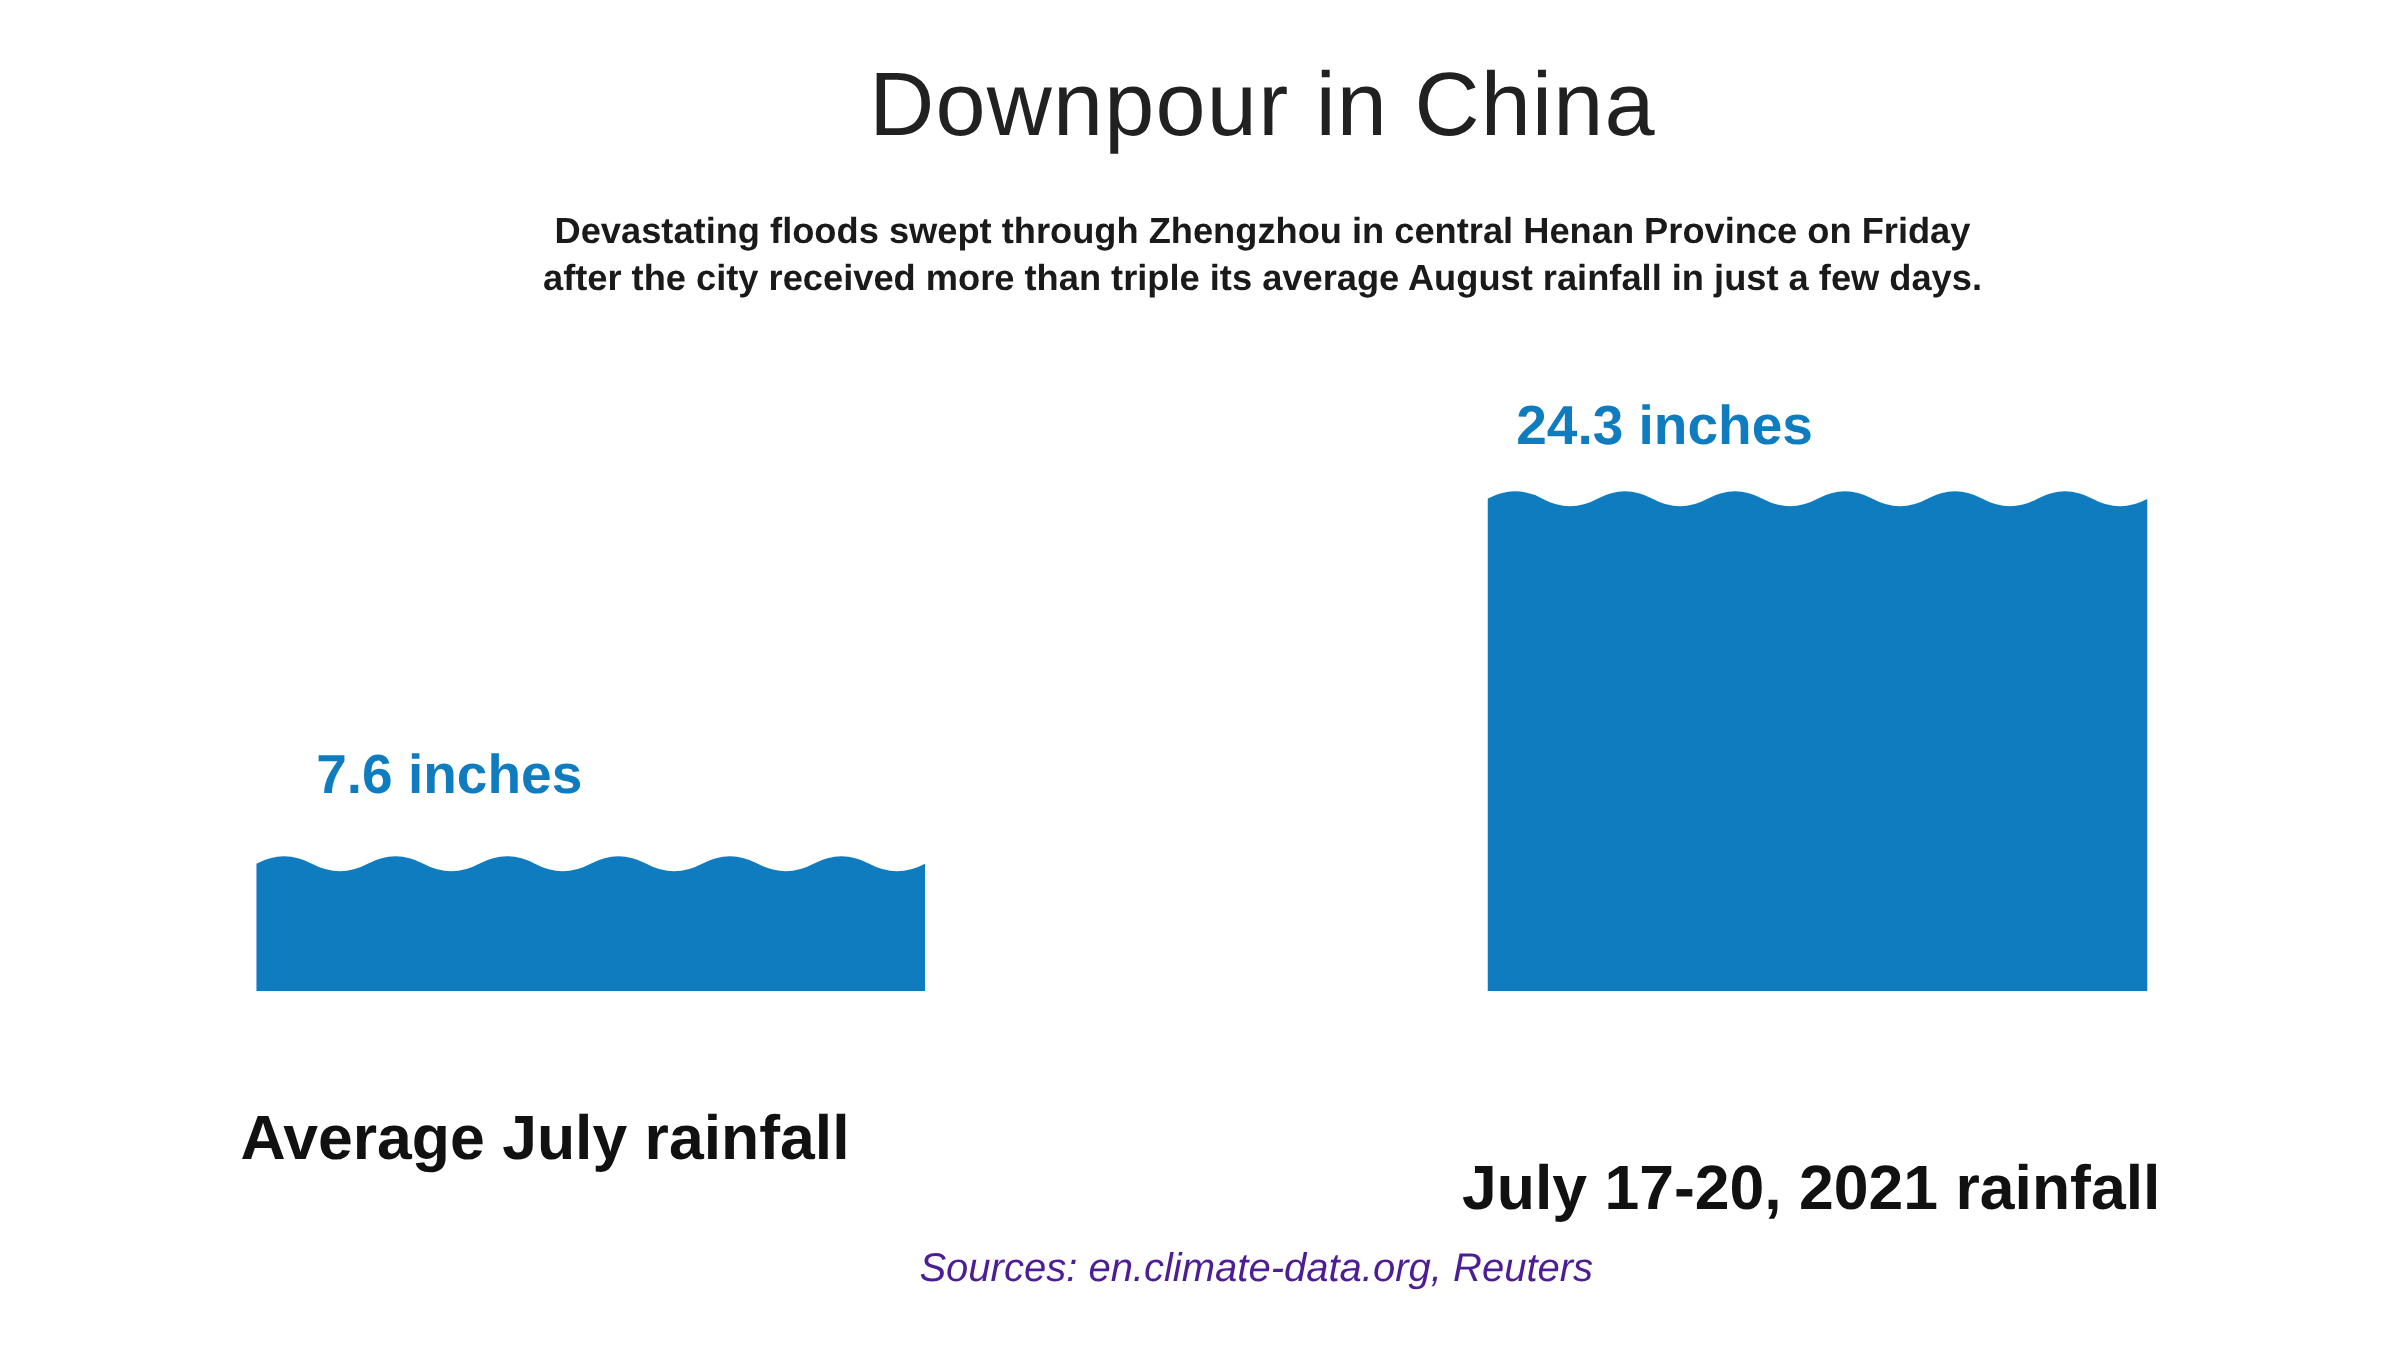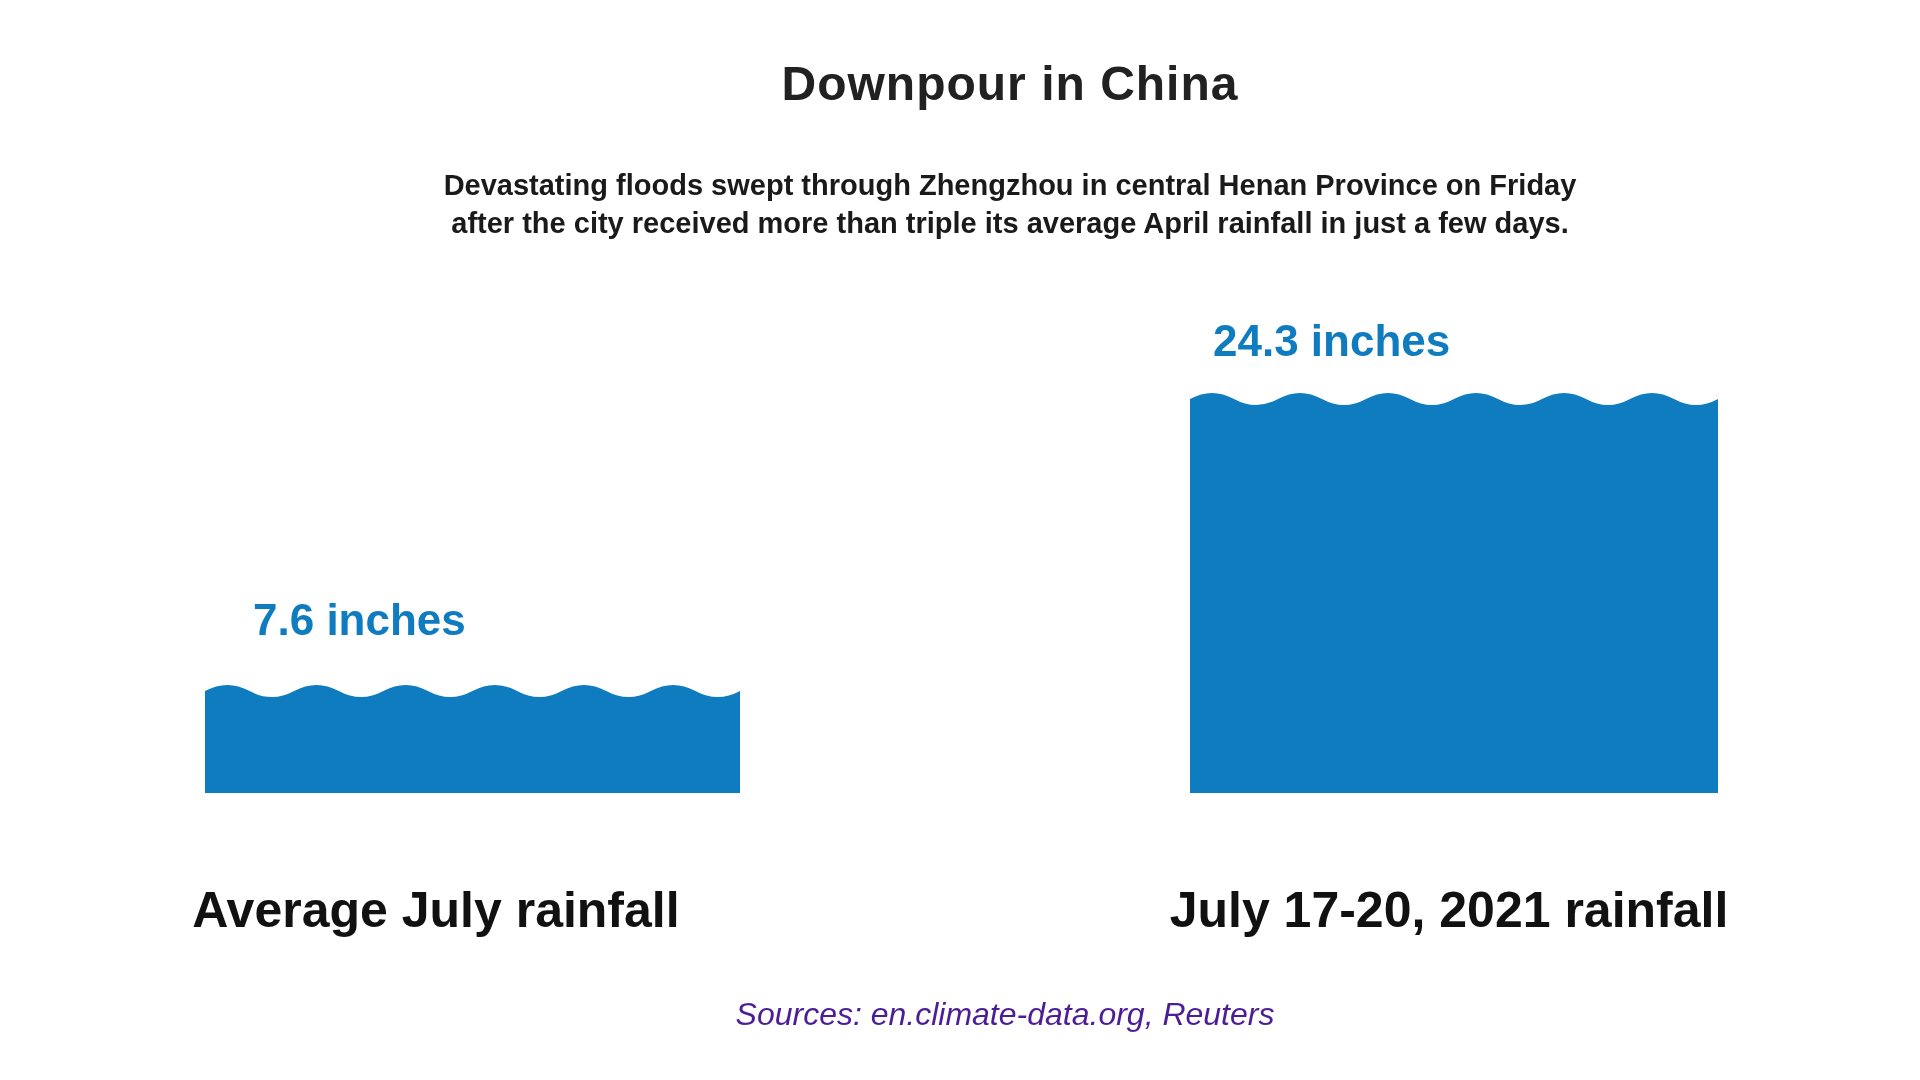--- a/index.html
+++ b/index.html
@@ -16,22 +16,22 @@
     background: #ffffff;
     overflow: hidden;
   }
   .title {
     position: absolute;
     top: 42px;
     left: 100px;
     width: 1820px;
     margin: 0;
     text-align: center;
-    font-size: 48px;
-    font-weight: 700;
+    font-size: 72px;
+    font-weight: 400;
     letter-spacing: 1px;
     color: #212121;
     line-height: 84px;
   }
   .subtitle {
     position: absolute;
     top: 166px;
     left: 100px;
     width: 1820px;
     margin: 0;
@@ -58,21 +58,21 @@
   .bar-2 { left: 1190px; top: 391px; width: 528px; height: 402px; }
   .cat-label {
     position: absolute;
     text-align: center;
     font-size: 50px;
     font-weight: 700;
     color: #111111;
     line-height: 52px;
   }
   .cat-label-1 { left: 136px; top: 884px; width: 600px; }
-  .cat-label-2 { left: 1149px; top: 884px; width: 600px; }
+  .cat-label-2 { left: 1149px; top: 924px; width: 600px; }
   .sources {
     position: absolute;
     left: 705px;
     top: 994px;
     width: 600px;
     text-align: center;
     font-size: 32px;
     font-style: italic;
     font-weight: 400;
     color: #4c1d95;
@@ -81,21 +81,21 @@
 </style>
 </head>
 <body>
 
 <div class="canvas">
 
   <h1 class="title">Downpour in China</h1>
 
   <p class="subtitle">
     <span>Devastating floods swept through Zhengzhou in central Henan Province on Friday</span><br>
-    <span>after the city received more than triple its average April rainfall in just a few days.</span>
+    <span>after the city received more than triple its average August rainfall in just a few days.</span>
   </p>
 
   <div class="value-label value-label-1">7.6 inches</div>
 
   <div class="value-label value-label-2">24.3 inches</div>
 
   <svg class="bar bar-1" preserveAspectRatio="none" xmlns="http://www.w3.org/2000/svg" viewBox="0 0 534 110">
     <path fill="#0f7cc0" d="M0 8 q 22.25 -12 44.5 0 q 22.25 12 44.5 0 q 22.25 -12 44.5 0 q 22.25 12 44.5 0 q 22.25 -12 44.5 0 q 22.25 12 44.5 0 q 22.25 -12 44.5 0 q 22.25 12 44.5 0 q 22.25 -12 44.5 0 q 22.25 12 44.5 0 q 22.25 -12 44.5 0 q 22.25 12 44.5 0 L 534 110 L 0 110 Z"></path>
   </svg>
 

